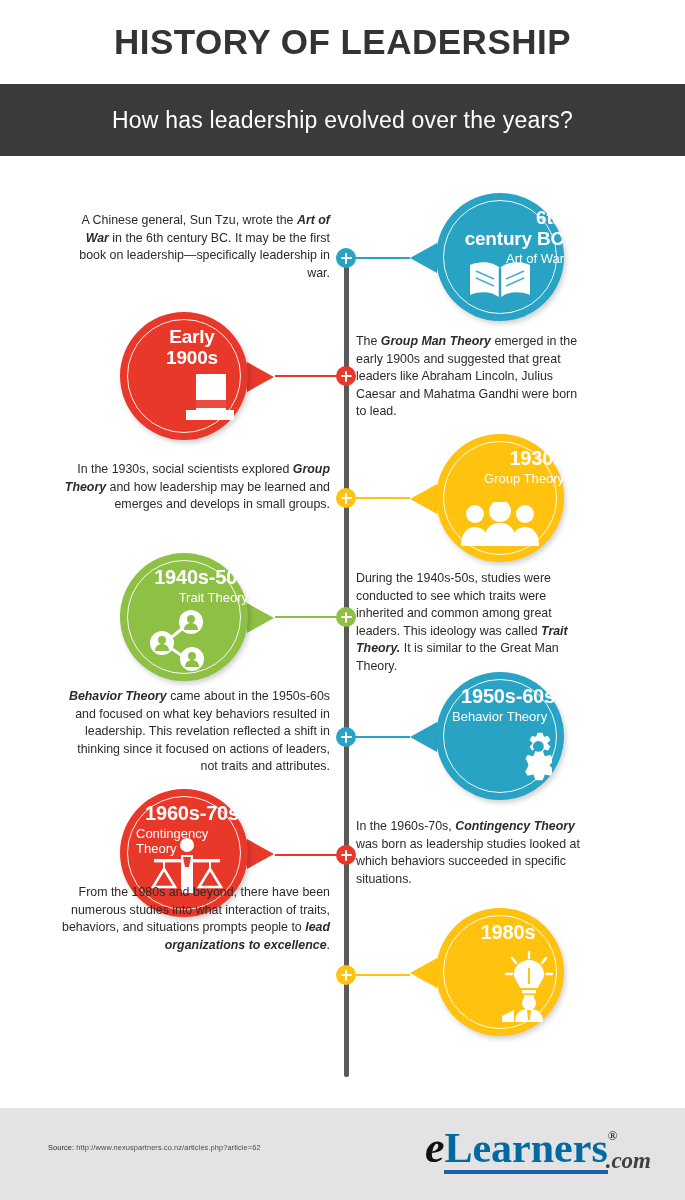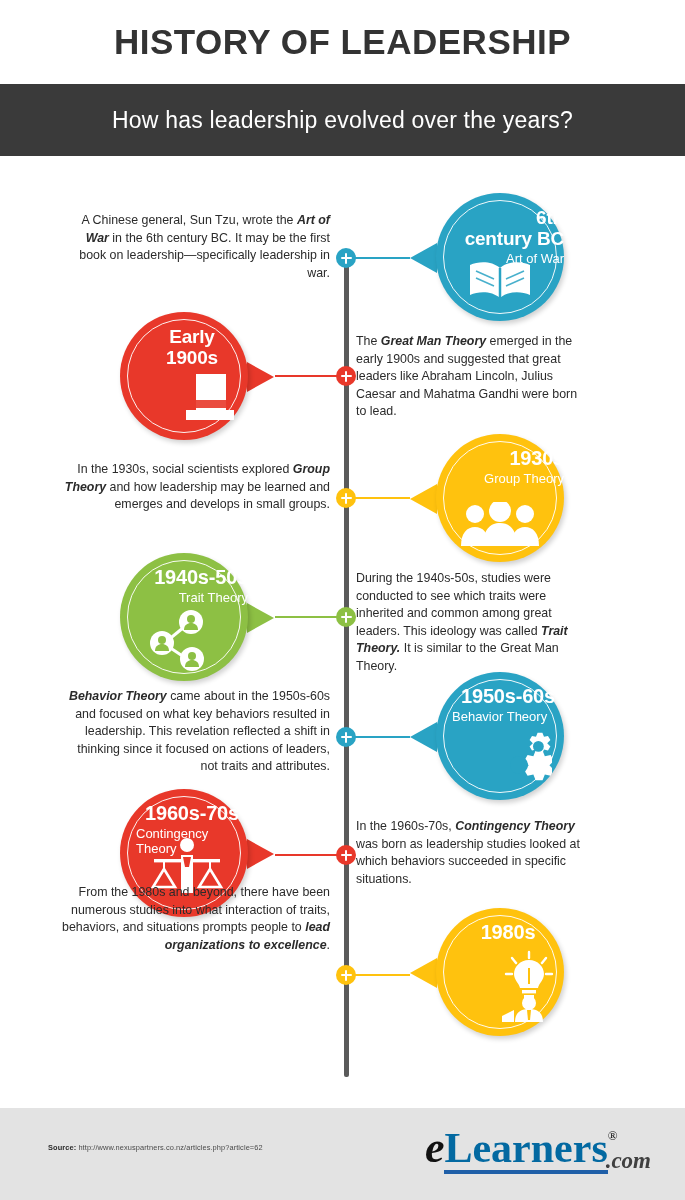--- a/index.html
+++ b/index.html
@@ -161,21 +161,21 @@
     width: 685px; height: 92px;
     background: #e3e3e3;
   }
   .source {
     position: absolute;
     left: 48px; top: 1143px;
     font-size: 7.4px;
     color: #4a4a4a;
     letter-spacing: 0.1px;
   }
-  .source .lbl { font-weight: bold; color: #2b2b2b; }
+  .source .lbl { font-weight: normal; color: #2b2b2b; }
   .logo {
     position: absolute;
     right: 34px; top: 1126px;
     display: flex;
     align-items: baseline;
     font-family: "Liberation Serif", serif;
   }
   .logo .e {
     font-size: 44px;
     font-style: italic;
@@ -253,21 +253,21 @@
       <div class="bub-icon" style="left:62px;top:58px;"><svg width="52" height="56" viewBox="0 0 52 56">
         <path d="M14 4 L44 4 L44 40 L14 40 Z" fill="#ffffff"></path>
         <path d="M4 40 L52 40 L52 50 L4 50 Z" fill="#ffffff"></path>
         <path d="M14 30 L44 30 L44 38 L14 38 Z" fill="#E8382A" opacity="0.9"></path>
       </svg></div>
       <div class="bub-text left-cap">
         <span class="bub-year two-line">Early<br>1900s</span>
       </div>
     </div>
 
-    <div class="para right" style="top:333px;">The <b>Great Man Theory</b> emerged in the early 1900s and suggested that great leaders like Abraham Lincoln, Julius Caesar and Mahatma Gandhi were born to lead.</div>
+    <div class="para right" style="top:333px;">The <b>Group Man Theory</b> emerged in the early 1900s and suggested that great leaders like Abraham Lincoln, Julius Caesar and Mahatma Gandhi were born to lead.</div>
   </div>
   <div class="row">
     <div class="connector" style="left:346px;width:64px;top:497px;background:#FFC20E;"></div>
     <div class="marker" style="top:488px;background:#FFC20E;"></div>
 
     <div class="bubble tail-left" style="left:436px;top:434px;color:#FFC20E;">
       <div class="tail"></div>
       <div class="disc" style="background:#FFC20E;"></div>
       <div class="ring"></div>
       <div class="bub-icon" style="left:24px;top:68px;"><svg width="80" height="44" viewBox="0 0 80 44">

